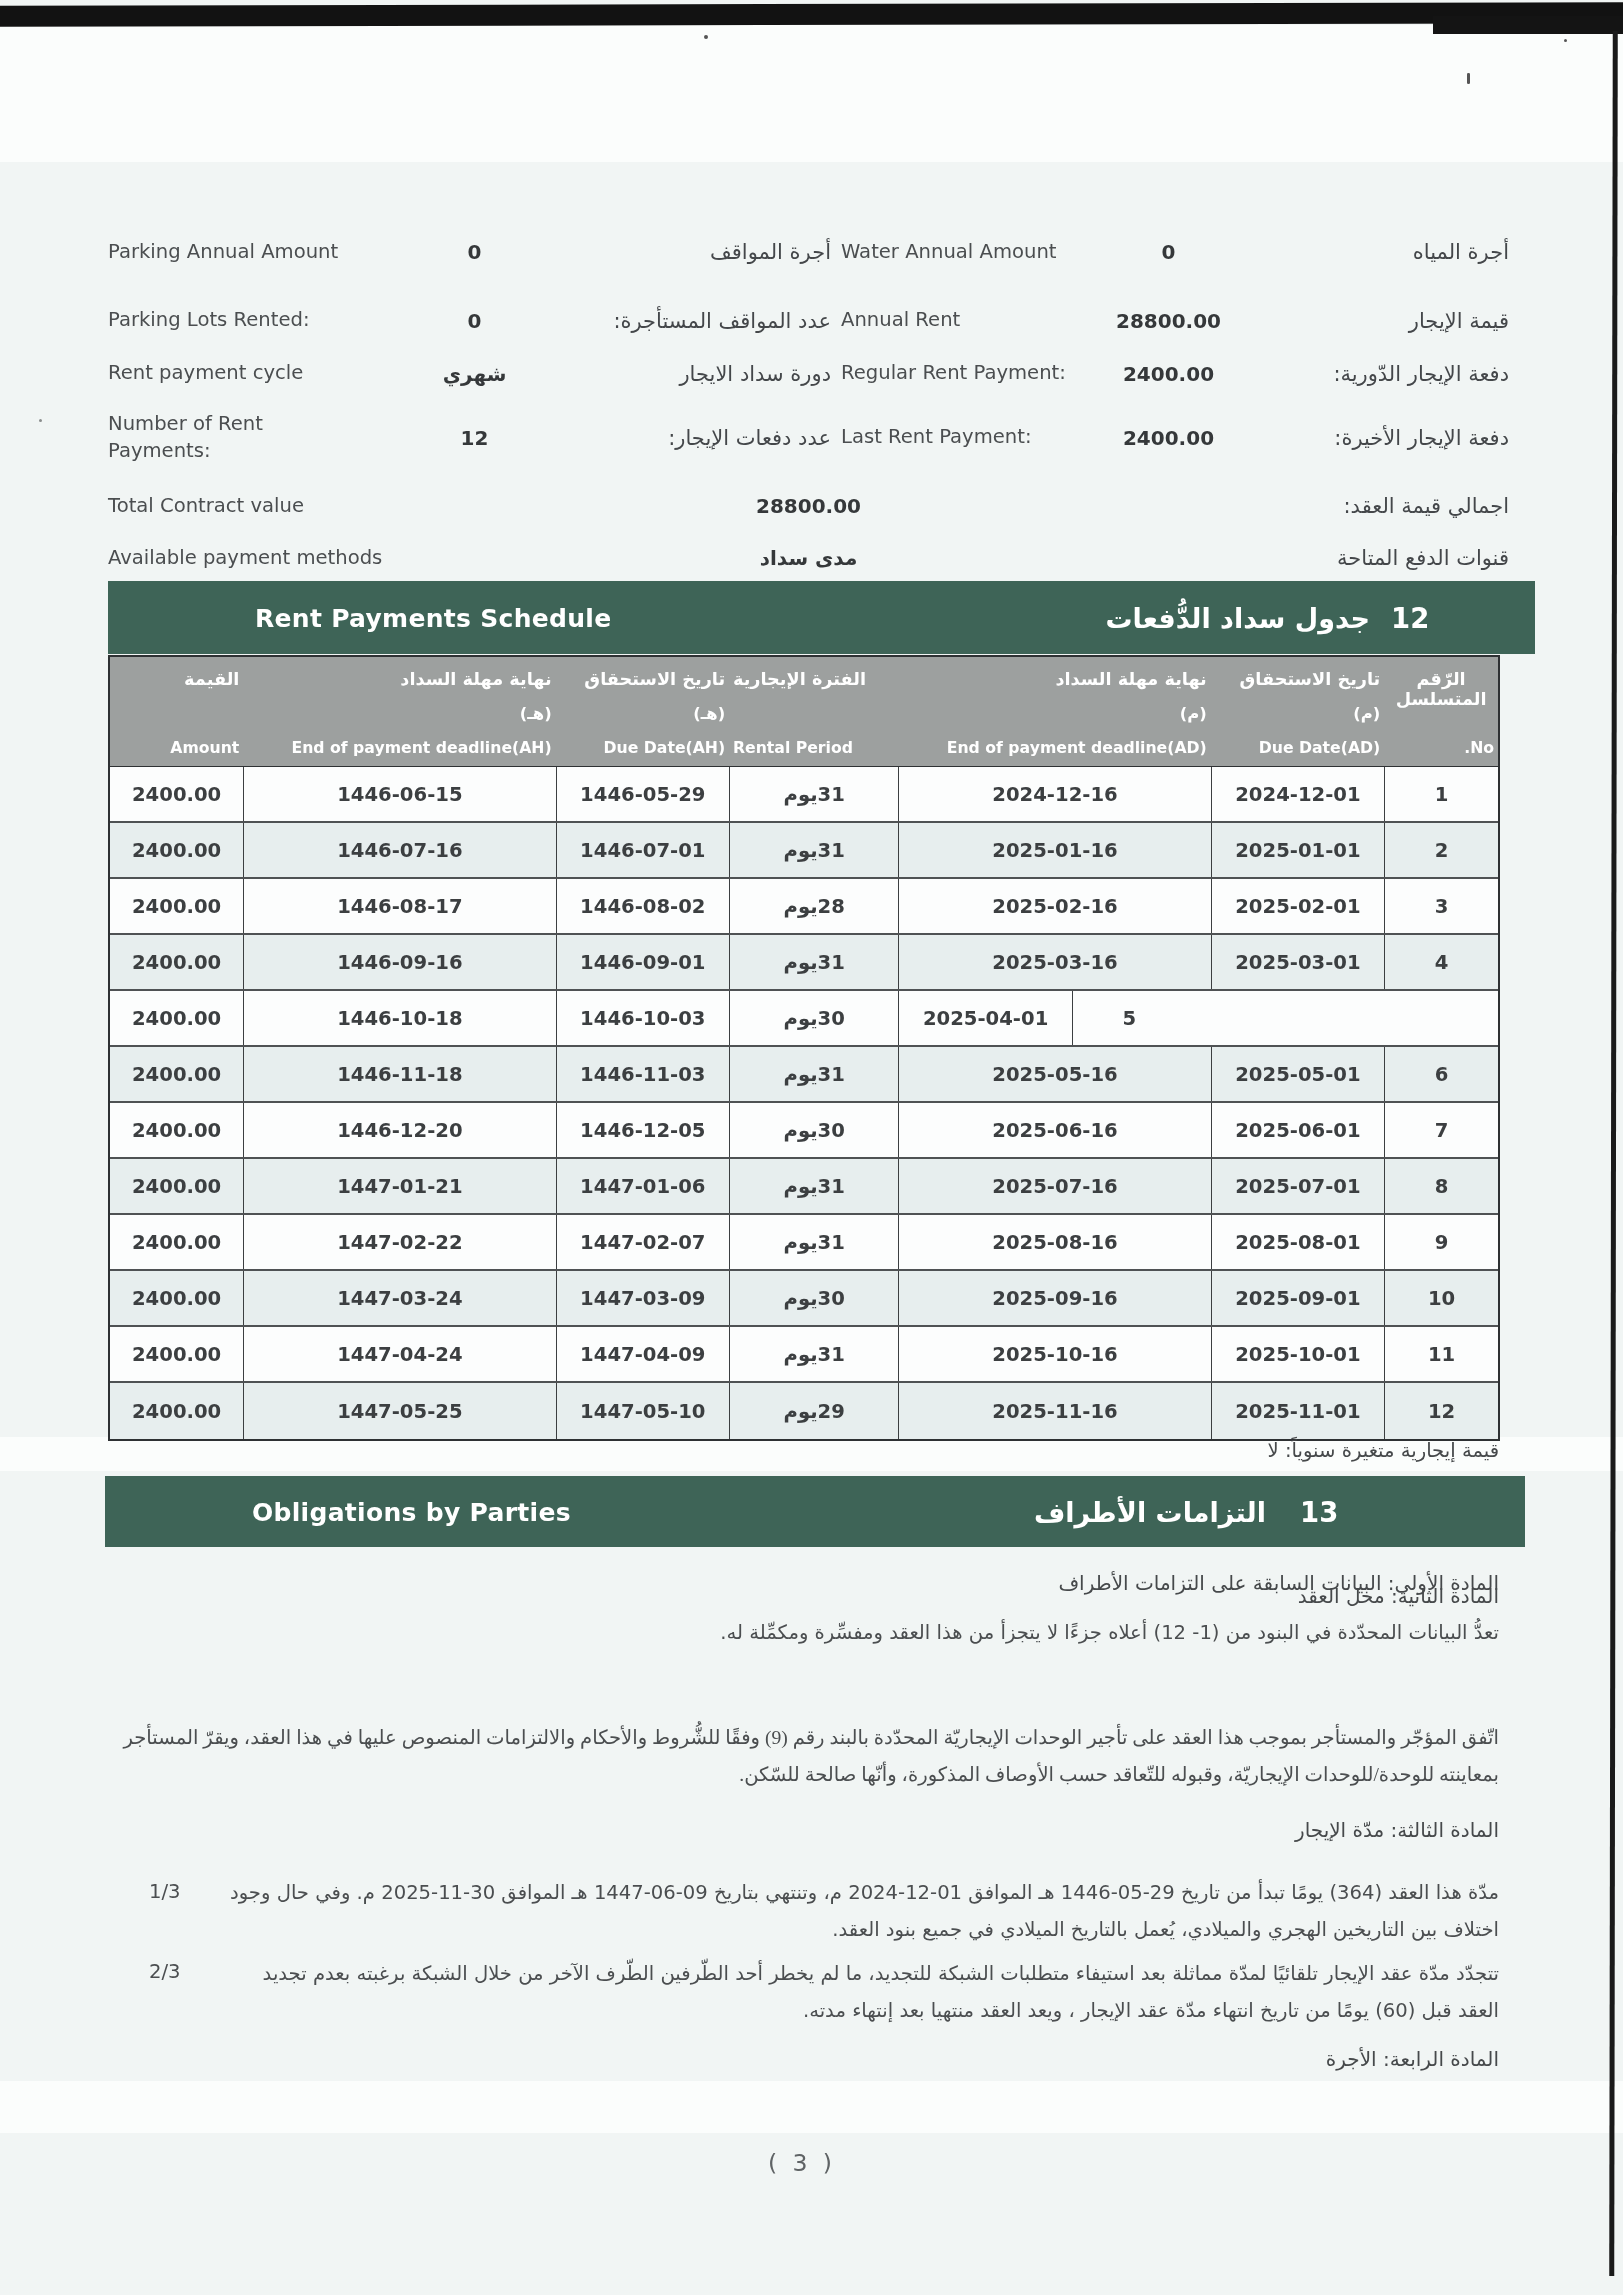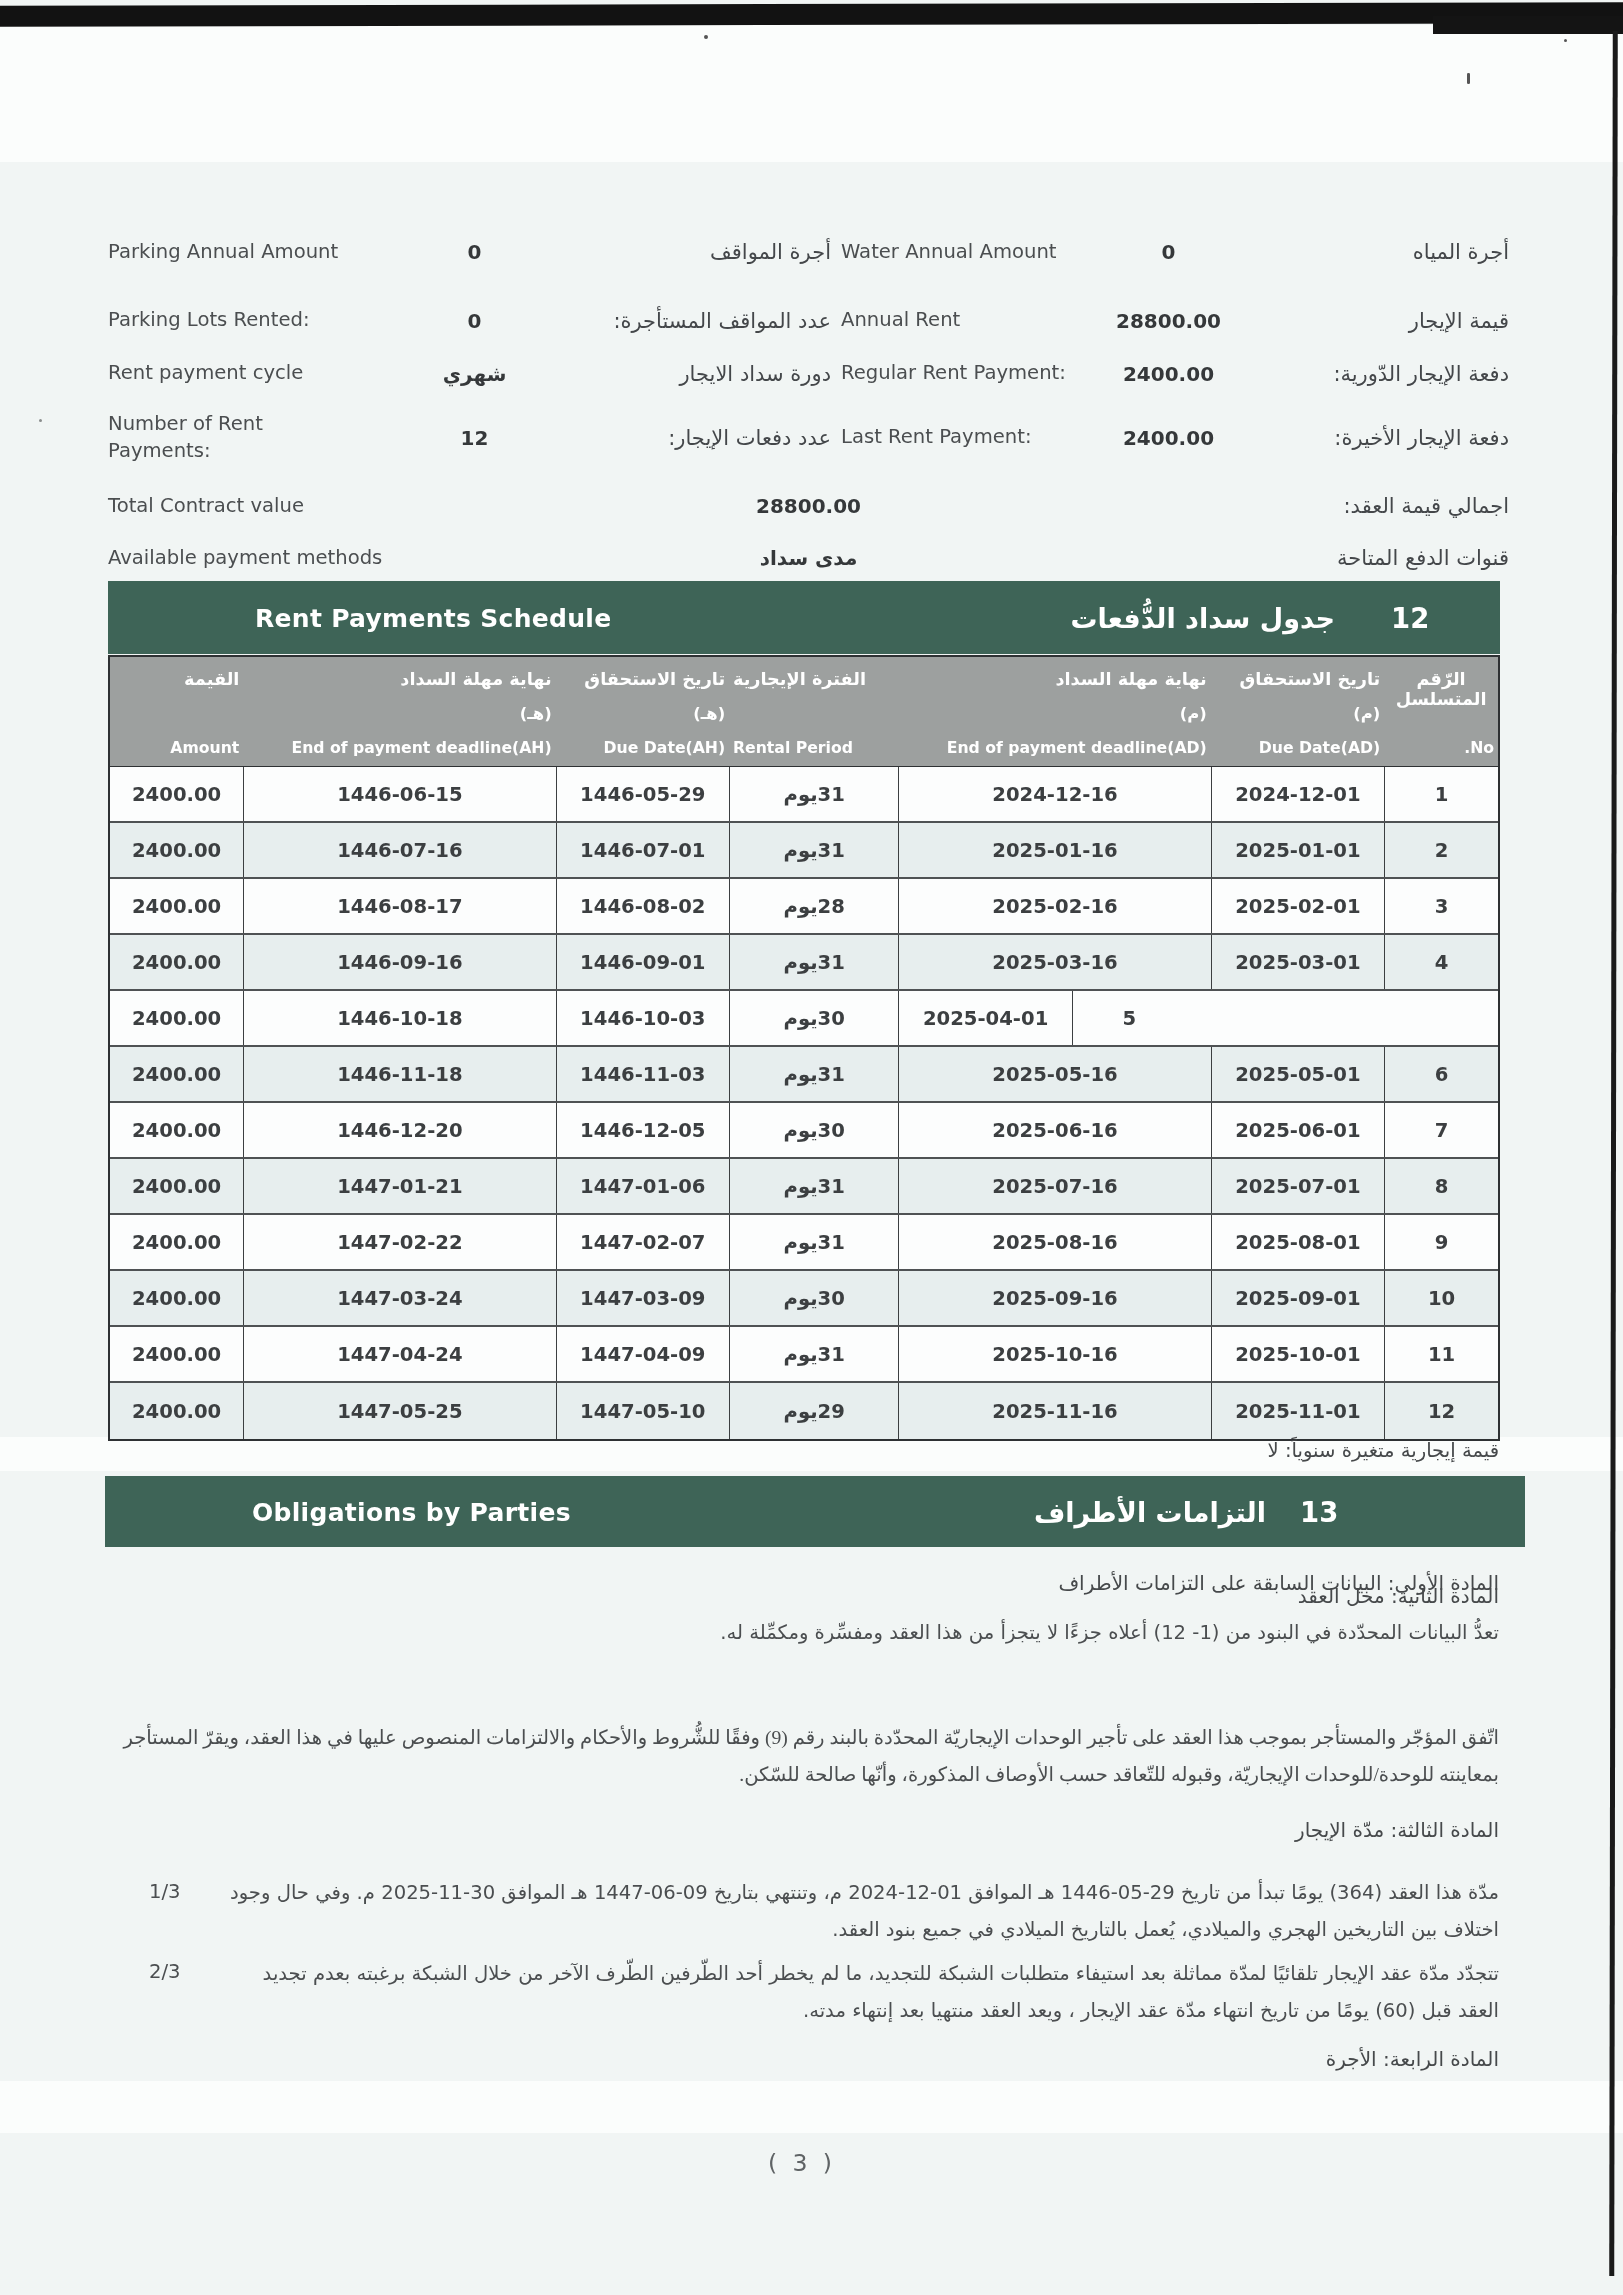--- a/index.html
+++ b/index.html
@@ -115,21 +115,21 @@
     <div class="fen">Total Contract value</div>
     <div class="fval">28800.00</div>
     <div class="far">اجمالي قيمة العقد:</div>
   </div>
   <div class="frow full" style="left:108px;top:530px;width:1401px;height:56px;">
     <div class="fen">Available payment methods</div>
     <div class="fval">مدى سداد</div>
     <div class="far">قنوات الدفع المتاحة</div>
   </div>
 
-  <div class="gbar" style="left:108px;top:581px;width:1392px;height:73px;">
+  <div class="gbar" style="left:108px;top:581px;width:1392px;height:73px;padding-left:35px;">
     <div class="en">Rent Payments Schedule</div>
     <div class="ar" style="right:165px;">جدول سداد الدُّفعات</div>
     <div class="num" style="left:1283px;">12</div>
   </div>
 
   <div class="thead">
     <div class="th c1">
       <div class="a">القيمة</div>
       <div class="s"></div>
       <div class="e">Amount</div>

